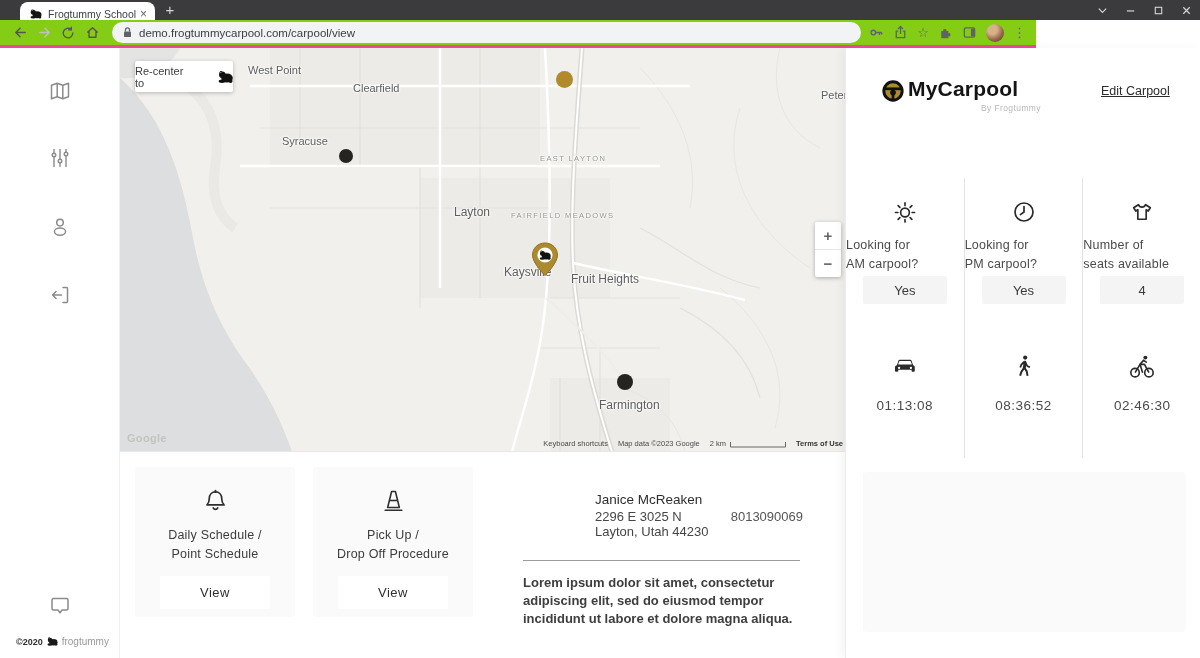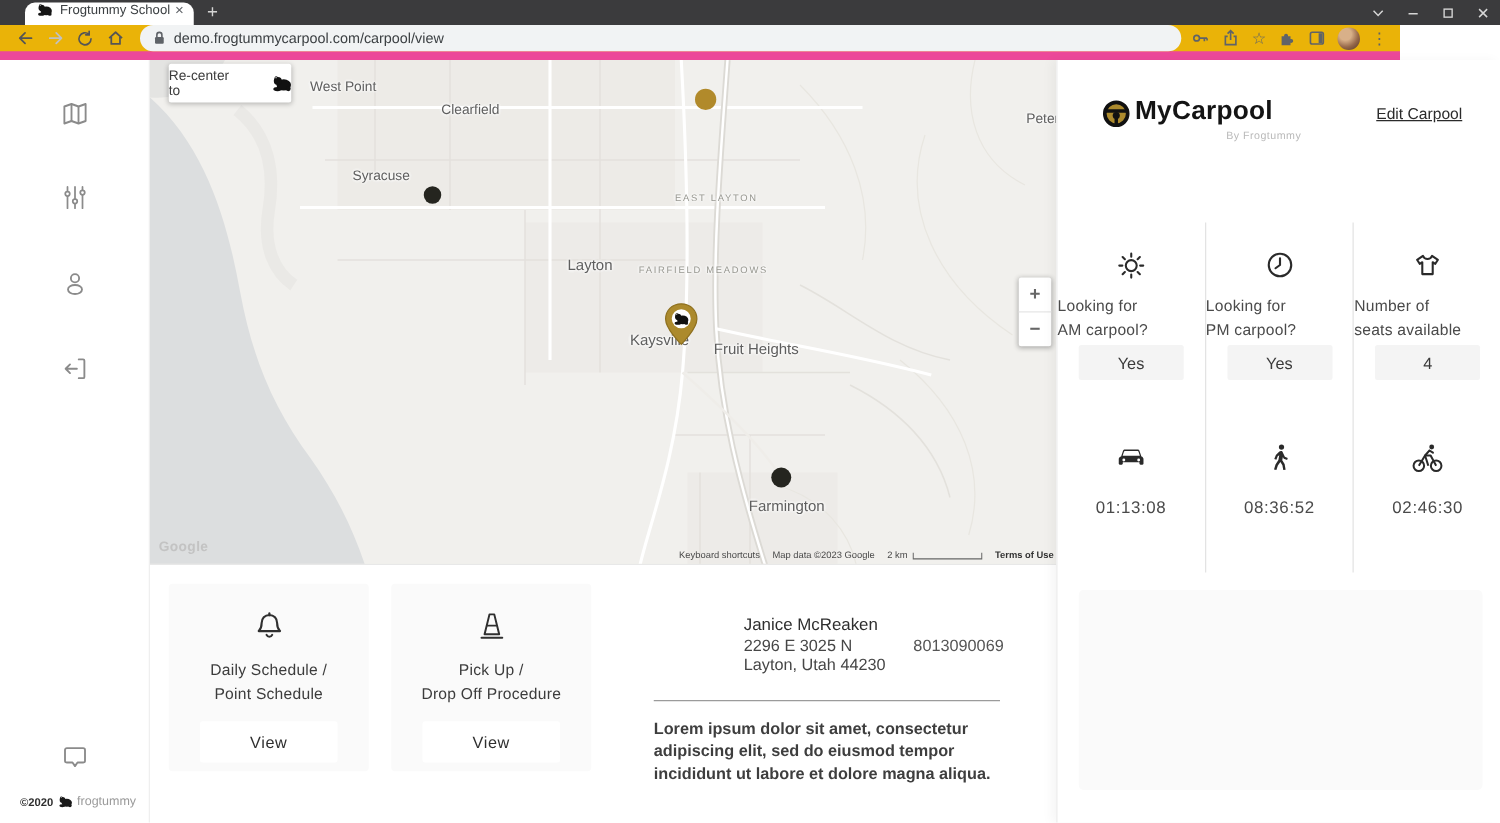--- a/index.html
+++ b/index.html
@@ -3,30 +3,30 @@
 <meta charset="utf-8">
 <style>
   * { margin:0; padding:0; box-sizing:border-box; }
   html,body { width:1200px; height:658px; overflow:hidden; background:#fff;
     font-family:"Liberation Sans", sans-serif; }
   .preline { white-space:pre-line; }
 
   
   .titlebar { position:absolute; left:0; top:0; width:1200px; height:20px; background:#3b3b3d; }
   .tab { position:absolute; left:20px; top:2px; width:135px; height:18px; background:#fff;
-    border-radius:8px 8px 0 0; display:flex; align-items:flex-start; padding:0 6px 0 10px; }
+    border-radius:8px 8px 0 0; display:flex; align-items:flex-end; padding:0 6px 0 10px; }
   .tab-title { flex:1; font-size:10.5px; color:#3c4043; white-space:nowrap; overflow:hidden; }
   .tab-close { font-size:12px; color:#5f6368; line-height:1; cursor:pointer; padding:0 2px; }
   .newtab { position:absolute; left:161px; top:2px; width:18px; height:16px; color:#d4d4d4;
     font-size:15px; text-align:center; line-height:16px; }
   .win-controls { position:absolute; right:8px; top:0; height:20px; display:flex; align-items:center; gap:17px; }
   .win-controls svg { display:block; }
 
-  .toolbar { position:absolute; left:0; top:20px; width:1120px; height:28px; background:#eab308;
-    border-bottom:7px solid #ec4899; display:flex; align-items:center; padding:0 8px; }
+  .toolbar { position:absolute; left:0; top:20px; width:1036px; height:28px; background:#84cc16;
+    border-bottom:3px solid #ec4899; display:flex; align-items:center; padding:0 8px; }
   .nav-ic { width:20px; height:20px; display:flex; align-items:center; justify-content:center; margin:0 2px; }
   .urlbar { flex:1; height:21px; margin:0 8px; background:#f1f3f4; border-radius:11px;
     display:flex; align-items:center; padding:0 10px; }
   .url-text { font-size:11.5px; color:#3c4043; margin-left:6px; }
   .tb-right { display:flex; align-items:center; gap:9px; margin-right:2px; }
   .star-glyph { font-size:13px; color:#5f6368; }
   .dots-glyph { font-size:13px; color:#5f6368; }
   .avatar { width:18px; height:18px; border-radius:50%;
     background:radial-gradient(circle at 35% 30%, #d8b089 0 28%, #96684a 60%, #4e3224 100%); }
 
@@ -44,21 +44,21 @@
   .map { position:absolute; left:120px; top:0; width:725px; height:404px; background:#f1f0ed;
     overflow:hidden; border-bottom:1px solid #e8e8e8; cursor:grab; }
   .map-label { position:absolute; color:#5e5e5e; font-size:11px;
     text-shadow:0 0 3px #fff,0 0 3px #fff,0 0 3px #fff; white-space:nowrap; pointer-events:none; }
   .map-label.big { font-size:12px; }
   .map-label.district { font-size:7.5px; letter-spacing:1.4px; color:#979790; text-align:center; }
   .dot { position:absolute; border-radius:50%; }
   .dot.black { background:#25251f; }
   .dot.gold  { background:#b18a2b; }
   .pin { position:absolute; }
-  .recenter { position:absolute; left:15px; top:3px; width:98px; height:31px; background:#fff;
+  .recenter { position:absolute; left:15px; top:13px; width:98px; height:31px; background:#fff;
     border-radius:2px; box-shadow:0 1px 4px rgba(0,0,0,.25); display:flex; align-items:center;
     justify-content:center; gap:24px; cursor:pointer; }
   .recenter span { font-size:11px; color:#3c3c3c; }
   .zoomctl { position:absolute; left:695px; top:174px; width:26px; height:55px; background:#fff;
     border-radius:2px; box-shadow:0 1px 4px rgba(0,0,0,.3); display:flex; flex-direction:column; }
   .zoomctl div { flex:1; display:flex; align-items:center; justify-content:center;
     font-size:15px; font-weight:bold; color:#666; cursor:pointer; }
   .zoomctl div:first-child { border-bottom:1px solid #e6e6e6; }
   .google-mark { position:absolute; left:7px; bottom:7px; font-size:11px; font-weight:bold;
     color:#c3c3c3; letter-spacing:.3px; }

